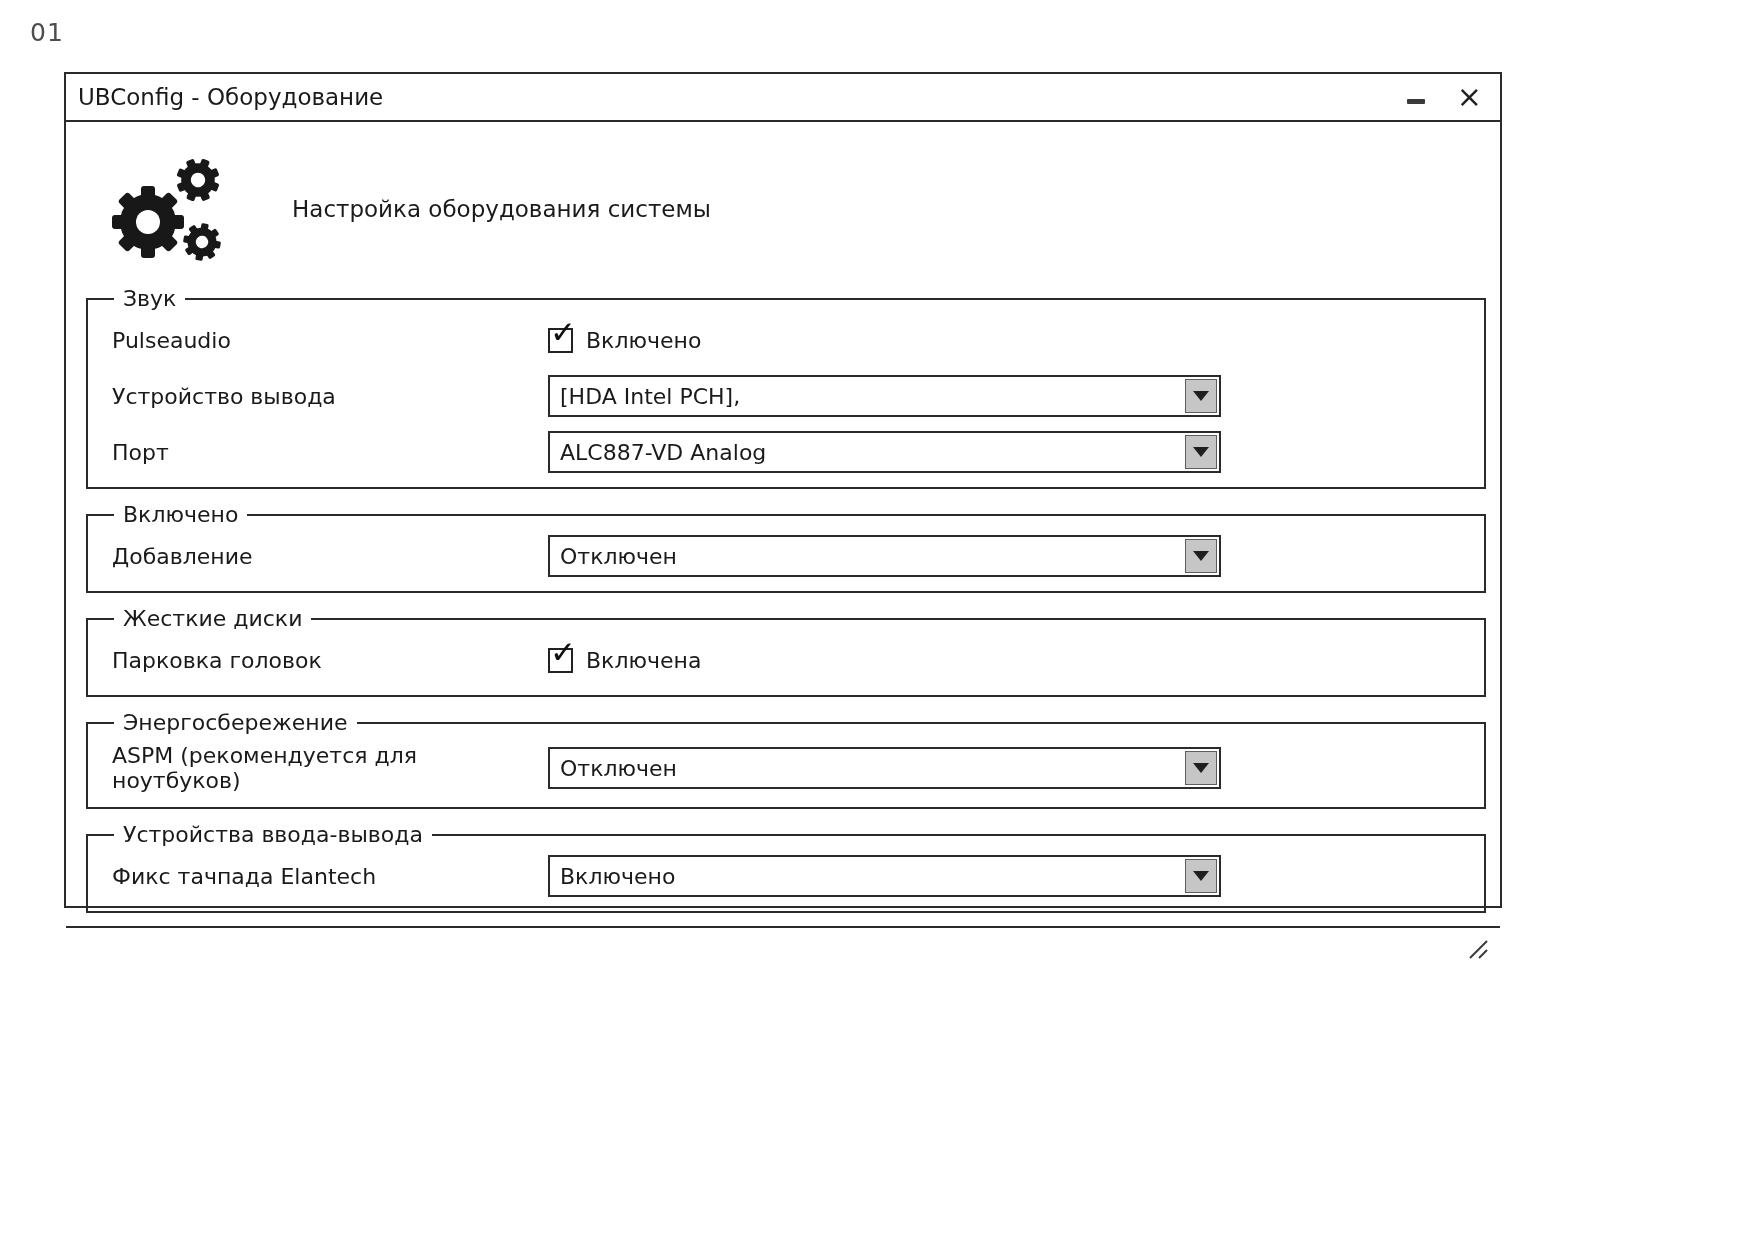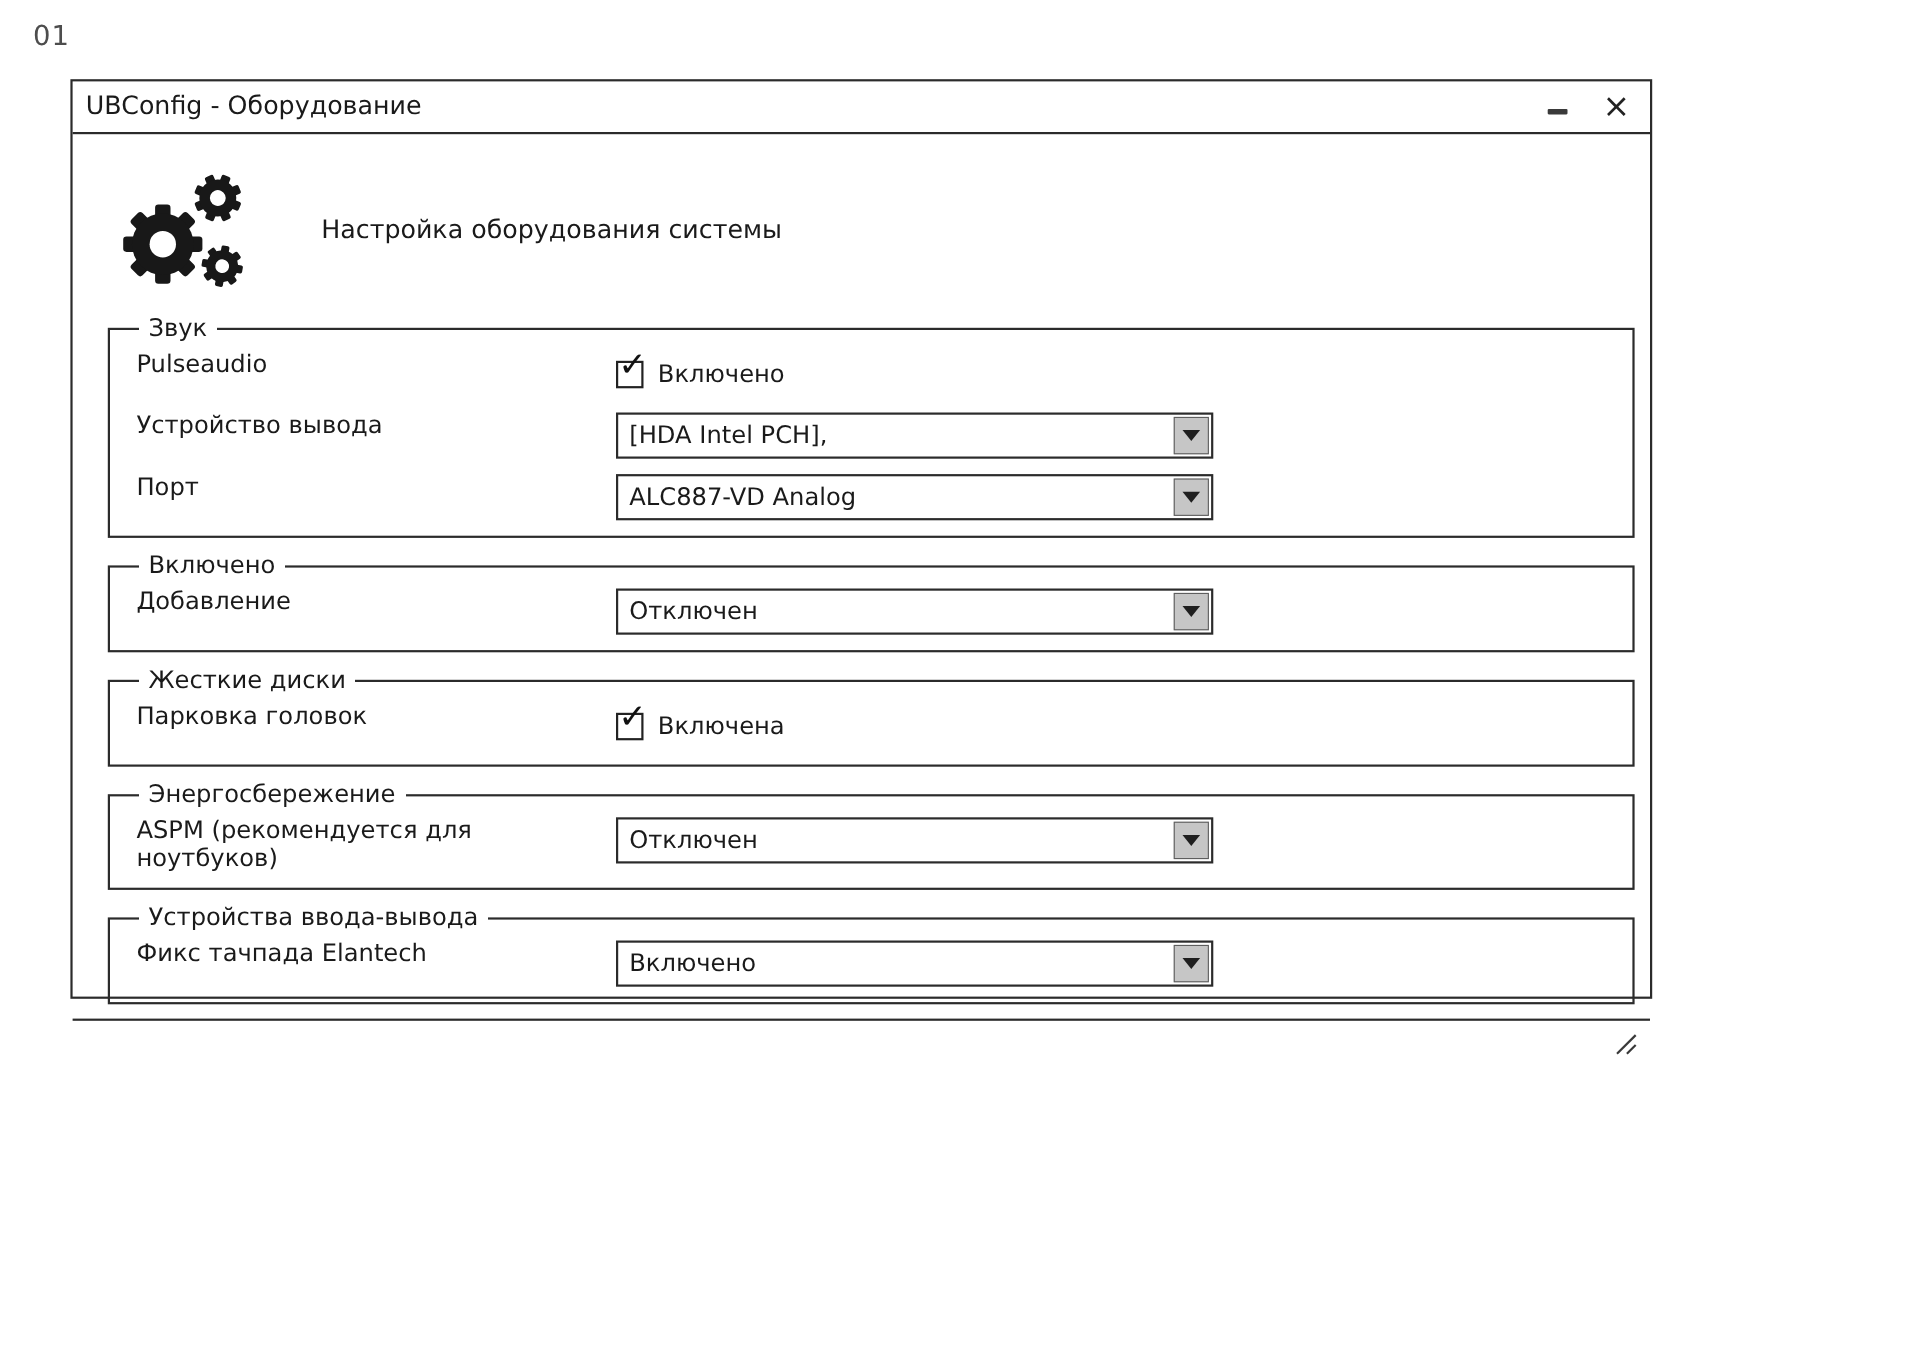--- a/index.html
+++ b/index.html
@@ -40,30 +40,30 @@
     box-sizing:border-box;
   }
   .header-row{
     display:flex;align-items:center;gap:58px;
     padding:20px 0 18px 20px;
   }
   .gears{flex:0 0 auto;}
   .subtitle{font-size:23px;}
   fieldset{
     border:2px solid #2b2b2b;
-    margin:0 0 13px 12px;
+    margin:0 0 13px 0;
     padding:4px 10px 14px 24px;
     box-sizing:border-box;
   }
   legend{padding:0 9px;margin-left:2px;font-size:22px;}
-  .row{display:flex;align-items:flex-start;margin-top:14px;}
+  .row{display:flex;align-items:center;margin-top:14px;}
   .row.first{margin-top:4px;}
   .lbl{flex:0 0 436px;font-size:22px;}
   .select{
-    width:543px;height:42px;box-sizing:border-box;
+    width:673px;height:42px;box-sizing:border-box;
     border:2px solid #2b2b2b;background:#fff;
     display:flex;align-items:stretch;
   }
   .select-value{
     flex:1;display:flex;align-items:center;
     padding:0 10px;font-size:22px;white-space:nowrap;overflow:hidden;
   }
   .select-btn{
     flex:0 0 32px;margin:2px;box-sizing:border-box;
     background:#c6c6c6;border:1px solid #5e5e5e;

